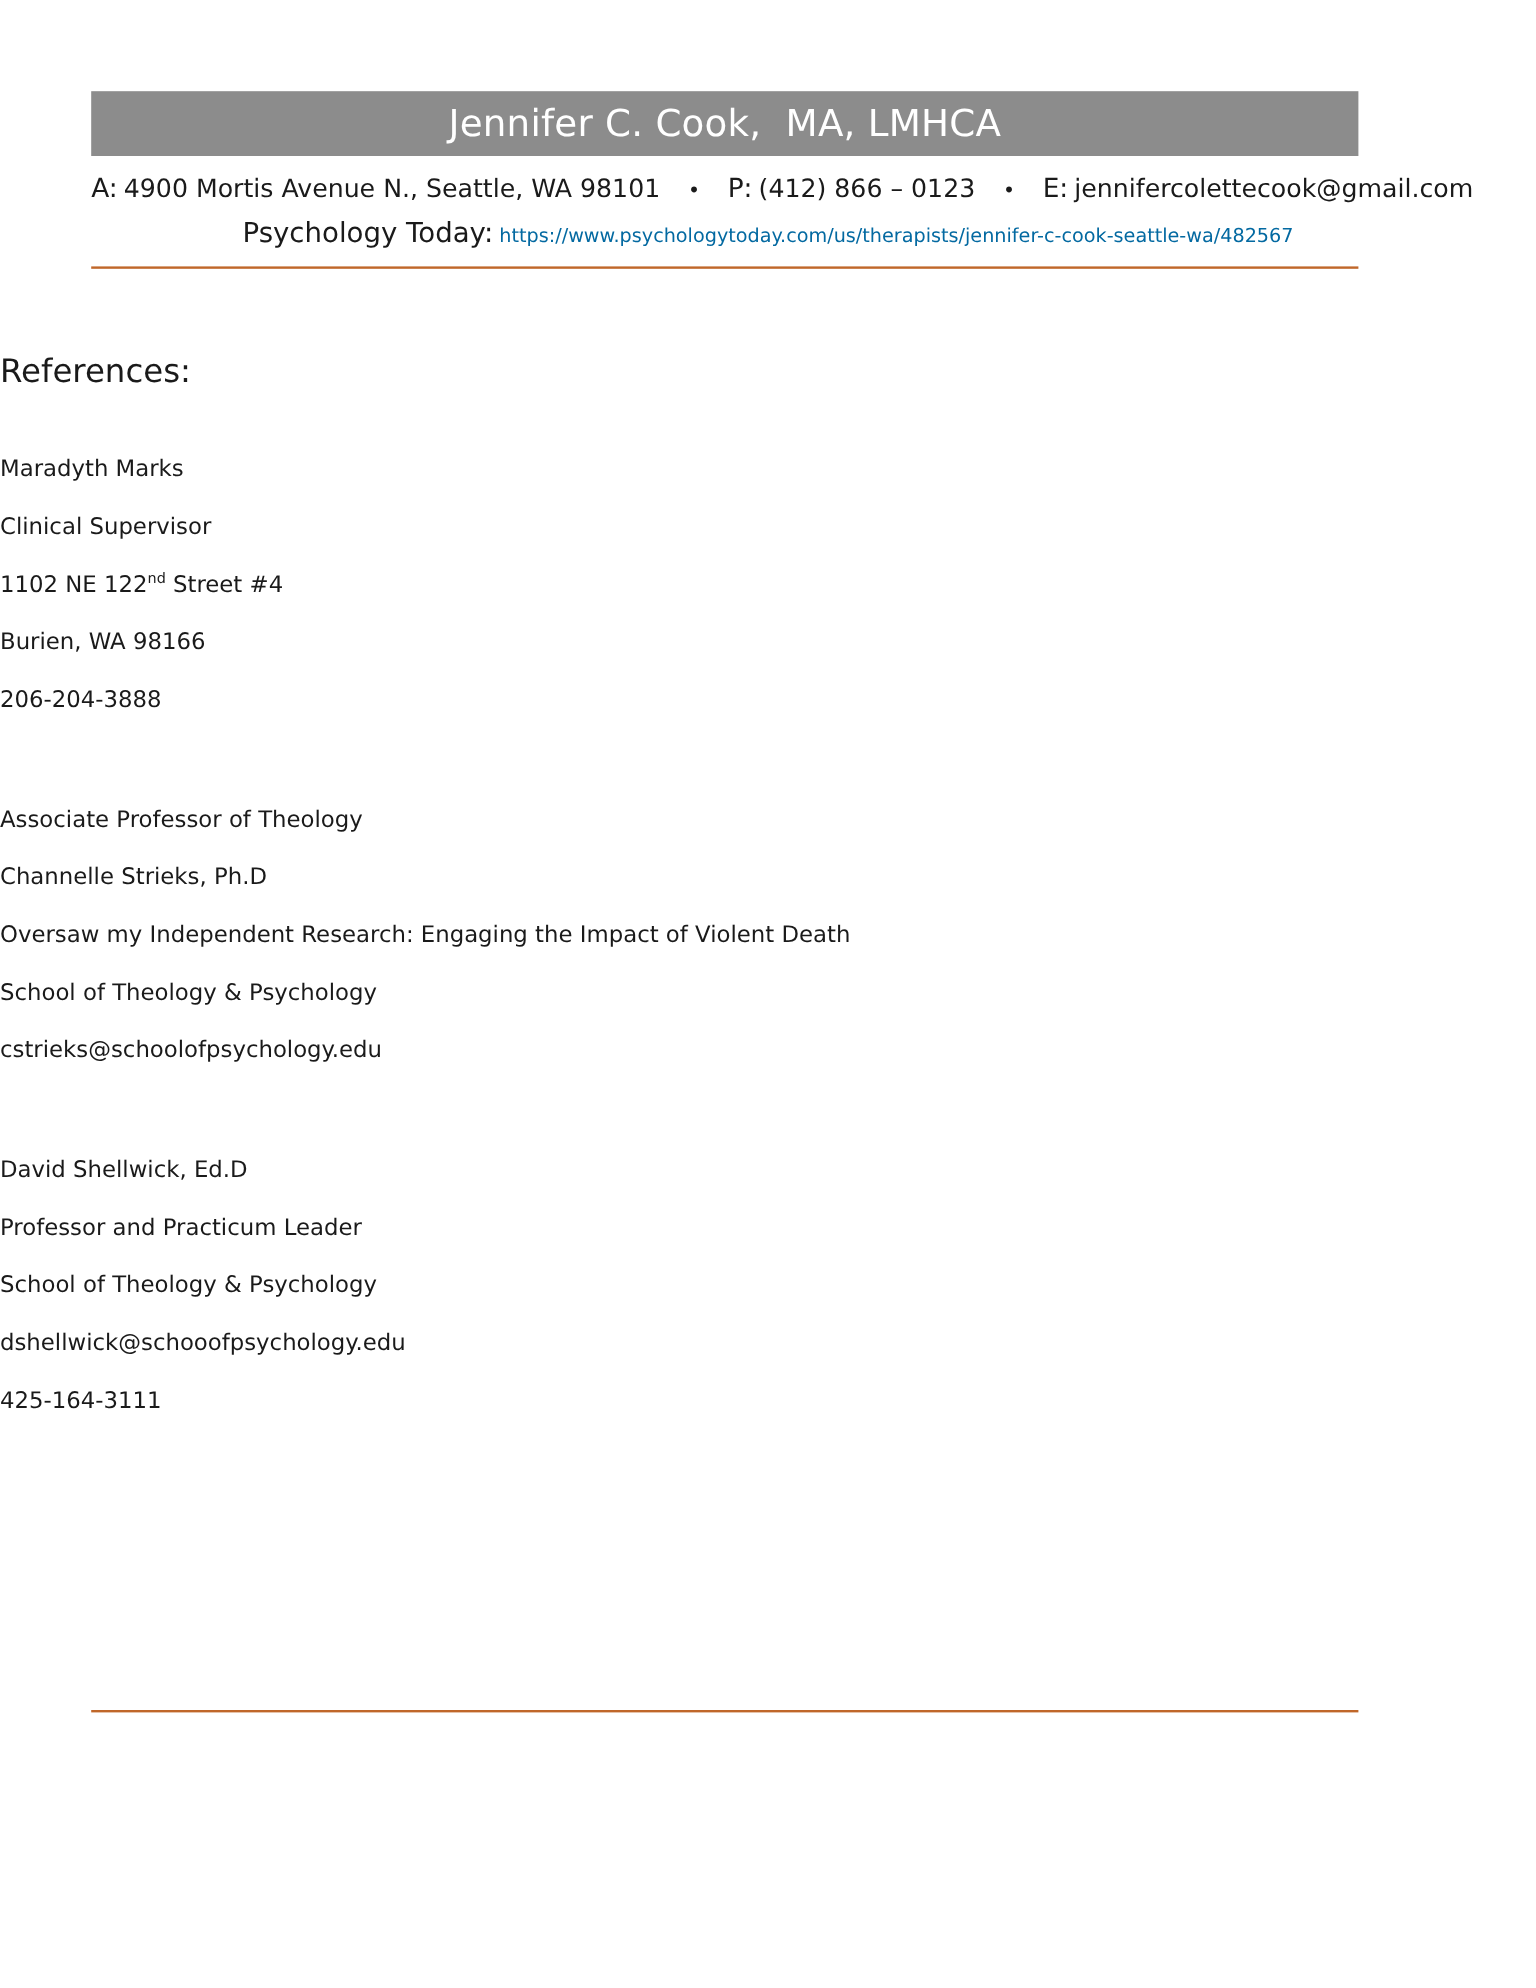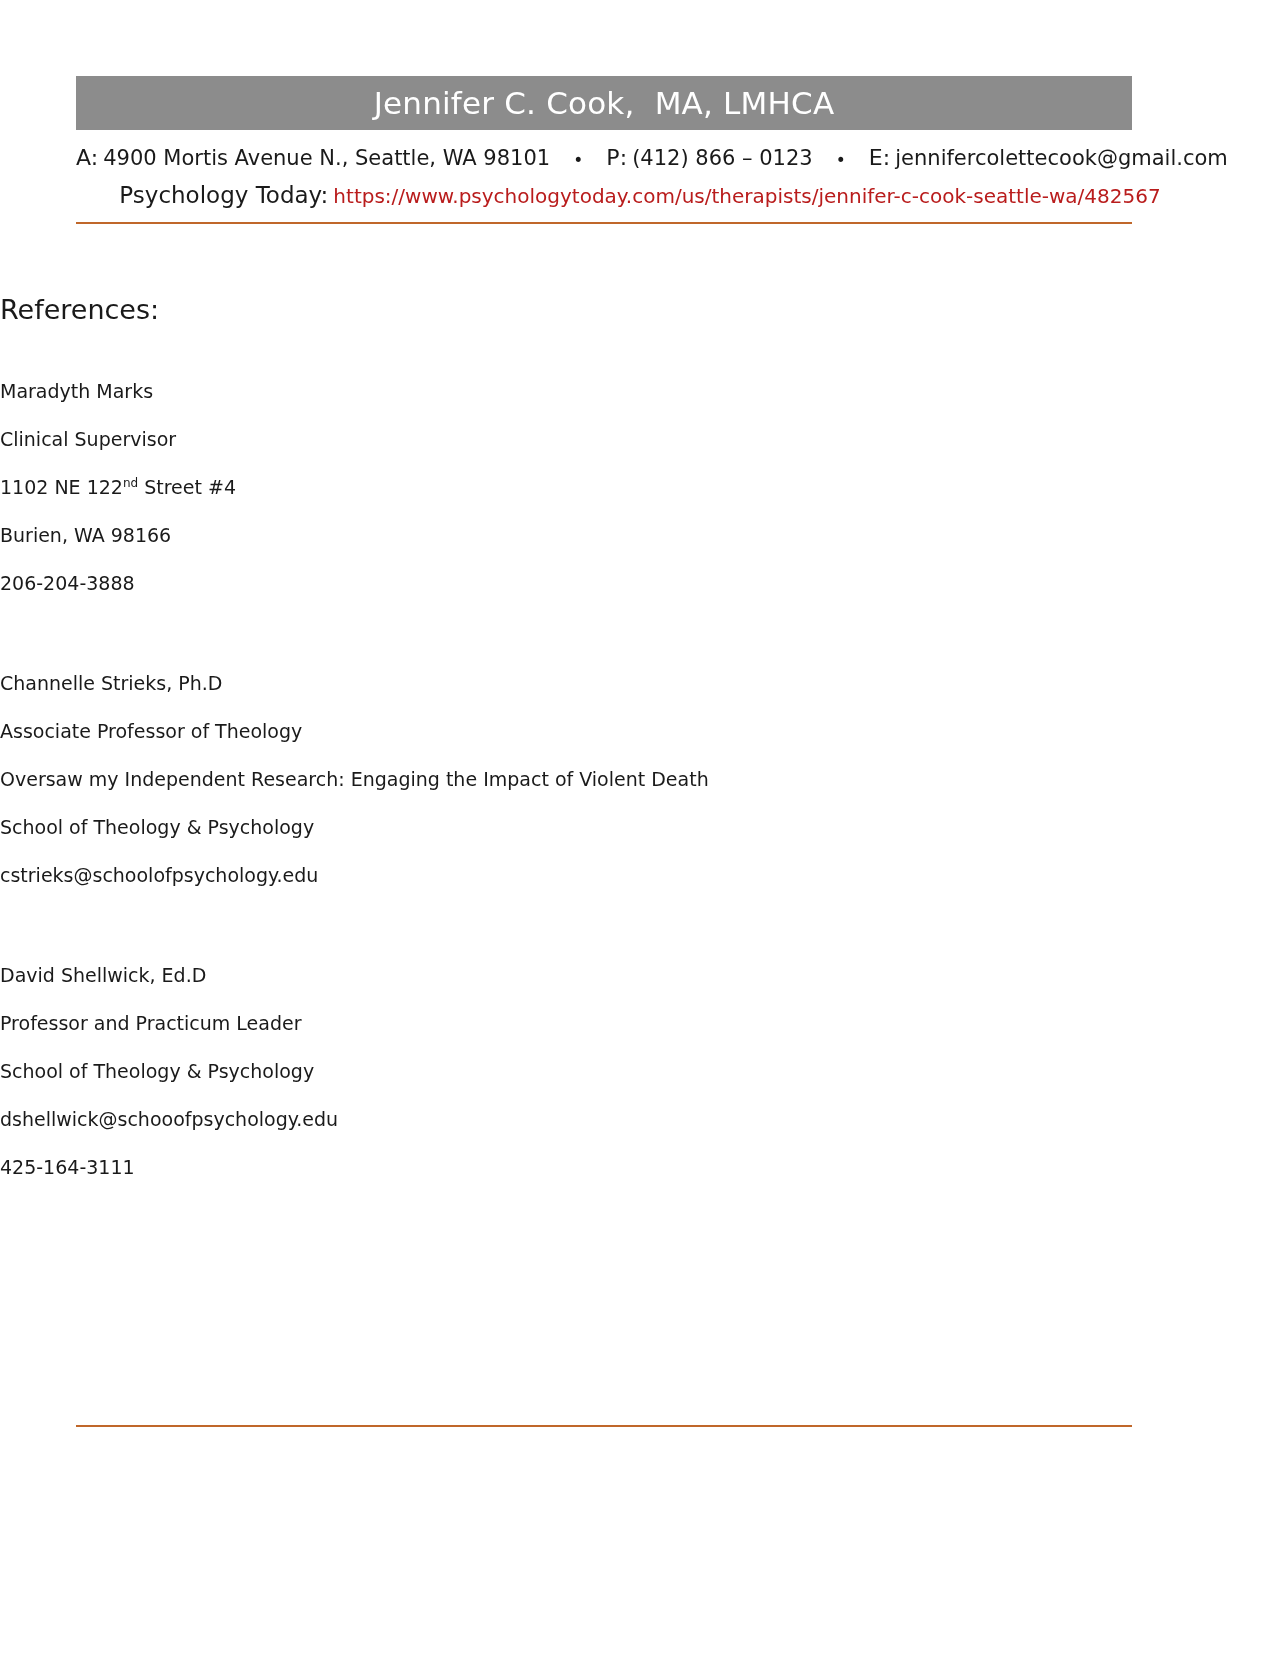--- a/index.html
+++ b/index.html
@@ -66,22 +66,22 @@
   .pt-line {
     margin: 10px 76px 0 76px;
     text-align: center;
     white-space: nowrap;
   }
   .pt-line .lbl {
     font-size: 23px;
     color: #1a1a1a;
   }
   .pt-line .val {
-    font-size: 20px;
-    color: #b91c1c;
+    font-size: 16px;
+    color: #0369a1;
     text-align: center;
   }
 
   .rule {
     margin: 14px 148px 0 76px;
     border-top: 2px solid #c0672a;
     height: 0;
   }
   .rule.bottom {
     position: absolute;
@@ -150,22 +150,22 @@
 
     <div class="ref-block">
       <div class="ref-line name">Maradyth Marks</div>
       <div class="ref-line">Clinical Supervisor</div>
       <div class="ref-line">1102 NE 122<sup>nd</sup> Street #4</div>
       <div class="ref-line">Burien, WA 98166</div>
       <div class="ref-line">206-204-3888</div>
     </div>
 
     <div class="ref-block">
+      <div class="ref-line">Associate Professor of Theology</div>
       <div class="ref-line name">Channelle Strieks, Ph.D</div>
-      <div class="ref-line">Associate Professor of Theology</div>
       <div class="ref-line">Oversaw my Independent Research: Engaging the Impact of Violent Death</div>
       <div class="ref-line">School of Theology &amp; Psychology</div>
       <div class="ref-line">cstrieks@schoolofpsychology.edu</div>
     </div>
 
     <div class="ref-block">
       <div class="ref-line name">David Shellwick, Ed.D</div>
       <div class="ref-line">Professor and Practicum Leader</div>
       <div class="ref-line">School of Theology &amp; Psychology</div>
       <div class="ref-line">dshellwick@schooofpsychology.edu</div>

